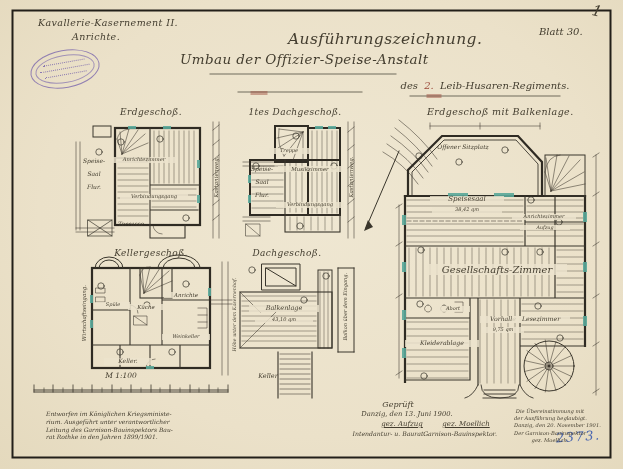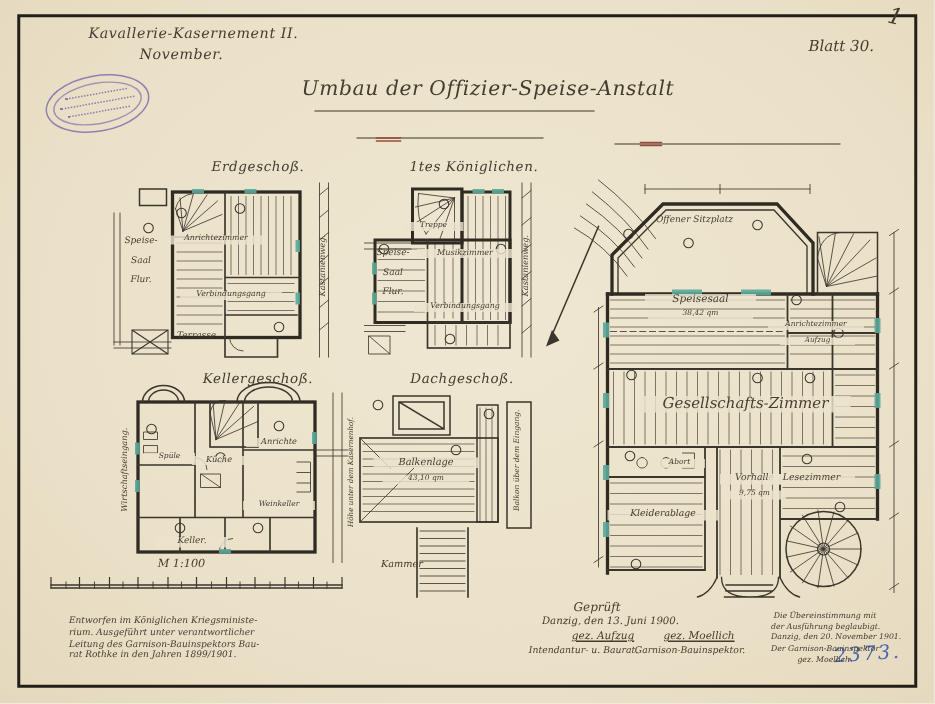--- a/index.html
+++ b/index.html
@@ -4,21 +4,21 @@
 <style>
   html,body{margin:0;padding:0;background:#f3efe4;}
   #page{position:relative;width:623px;height:469px;overflow:hidden;
     background:radial-gradient(ellipse at 52% 45%, #efe7d2 0%, #ebe1c9 62%, #e4d9bd 100%);
     font-family:"DejaVu Serif", serif;}
   svg{position:absolute;left:0;top:0;}
   .lbl{position:absolute;font-family:"DejaVu Serif",serif;font-style:italic;color:#433d2f;
        text-align:center;line-height:1.12;white-space:nowrap;}
   .bg{background:rgba(236,227,205,.82);}
   .vert{transform:rotate(-90deg);}
-  .script{letter-spacing:.4px;margin-left:21px;}
+  .script{letter-spacing:.4px;}
   .red{color:#9b4a3a;margin:0 3px;}
   .left{text-align:left;}
   .stamp{position:absolute;left:30px;top:50px;width:68px;height:36px;
          border:1.4px solid rgba(122,103,173,.8);border-radius:50%;transform:rotate(-10deg);}
   .stamp::before{content:"";position:absolute;left:4px;right:4px;top:4px;bottom:4px;
          border:1px solid rgba(122,103,173,.65);border-radius:50%;}
   .sline{position:absolute;left:13px;right:13px;height:0;
          border-top:1.6px dotted rgba(122,103,173,.85);}
   .inv{position:absolute;left:556px;top:429px;font-style:italic;font-size:13px;
        color:#4a66b0;transform:rotate(-4deg);letter-spacing:1.5px;}
@@ -201,28 +201,35 @@
 
   <div class="stamp">
     <div class="sline" style="top:11px"></div>
     <div class="sline" style="top:17px;left:9px;right:9px"></div>
     <div class="sline" style="top:23px"></div>
   </div>
   <div class="corner">1</div>
   <div class="inv">2373.</div>
 
   <div class="lbl left script" style="left:38px;top:18px;font-size:9.5px">Kavallerie-Kasernement II.</div>
-  <div class="lbl left script" style="left:72px;top:32px;font-size:9.5px">November.</div>
+  <div class="lbl left script" style="left:72px;top:32px;font-size:9.5px">Anrichte.</div>
+  <div class="lbl script" style="left:288px;top:31px;width:172px;font-size:15.5px">Ausführungszeichnung.</div>
   <div class="lbl script" style="left:180px;top:52px;width:240px;font-size:13.5px">Umbau der Offizier-Speise-Anstalt</div>
+  <div class="lbl" style="left:385px;top:80px;width:200px;font-size:10px">
+    <span>des</span>
+    <span class="red">2.</span>
+    <span>Leib-Husaren-Regiments.</span>
+  </div>
   <div class="lbl" style="left:539px;top:26px;font-size:10px">Blatt 30.</div>
 
   <div class="lbl script" style="left:111px;top:107px;width:80px;font-size:9px">Erdgeschoß.</div>
-  <div class="lbl script" style="left:245px;top:107px;width:100px;font-size:9px">1tes Königlichen.</div>
+  <div class="lbl script" style="left:245px;top:107px;width:100px;font-size:9px">1tes Dachgeschoß.</div>
   <div class="lbl script" style="left:111px;top:248px;width:80px;font-size:9px">Kellergeschoß.</div>
   <div class="lbl script" style="left:247px;top:248px;width:80px;font-size:9px">Dachgeschoß.</div>
+  <div class="lbl script" style="left:427px;top:107px;width:140px;font-size:9.5px">Erdgeschoß mit Balkenlage.</div>
 
   <div class="lbl" style="left:76px;top:158px;width:36px;font-size:6px">Speise-</div>
   <div class="lbl" style="left:78px;top:171px;width:32px;font-size:6px">Saal</div>
   <div class="lbl" style="left:76px;top:184px;width:36px;font-size:6px">Flur.</div>
   <div class="lbl bg" style="left:112px;top:157px;width:64px;font-size:5.2px">Anrichtezimmer</div>
   <div class="lbl bg" style="left:120px;top:194px;width:68px;font-size:5.2px">Verbindungsgang</div>
   <div class="lbl" style="left:107px;top:221px;width:50px;font-size:6px">Terrasse.</div>
   <div class="lbl vert" style="left:176px;top:174px;width:80px;font-size:5.5px">Kastanienweg.</div>
 
   <div class="lbl bg" style="left:269px;top:148px;width:40px;font-size:5px">Treppe</div>
@@ -236,21 +243,21 @@
   <div class="lbl vert" style="left:42px;top:310px;width:84px;font-size:5.5px">Wirtschaftseingang.</div>
   <div class="lbl bg" style="left:96px;top:302px;width:34px;font-size:5px">Spüle</div>
   <div class="lbl bg" style="left:128px;top:304px;width:36px;font-size:5.5px">Küche</div>
   <div class="lbl bg" style="left:164px;top:292px;width:44px;font-size:5.5px">Anrichte</div>
   <div class="lbl bg" style="left:162px;top:334px;width:48px;font-size:5px">Weinkeller</div>
   <div class="lbl bg" style="left:104px;top:358px;width:48px;font-size:6px">Keller.</div>
   <div class="lbl vert" style="left:190px;top:312px;width:90px;font-size:4.8px">Höhe unter dem Kasernenhof.</div>
 
   <div class="lbl bg" style="left:249px;top:305px;width:70px;font-size:6.5px">Balkenlage</div>
   <div class="lbl bg" style="left:255px;top:317px;width:58px;font-size:5px">43,10 qm</div>
-  <div class="lbl" style="left:240px;top:373px;width:56px;font-size:6.5px">Kammer</div>
+  <div class="lbl" style="left:240px;top:373px;width:56px;font-size:6.5px">Keller</div>
   <div class="lbl vert" style="left:301px;top:304px;width:90px;font-size:5px">Balkon über dem Eingang.</div>
 
   <div class="lbl" style="left:420px;top:144px;width:86px;font-size:6px">Offener Sitzplatz</div>
   <div class="lbl bg" style="left:430px;top:196px;width:74px;font-size:7px">Speisesaal</div>
   <div class="lbl bg" style="left:432px;top:207px;width:70px;font-size:5px">38,42 qm</div>
   <div class="lbl bg" style="left:512px;top:214px;width:64px;font-size:5px">Anrichtezimmer</div>
   <div class="lbl bg" style="left:520px;top:225px;width:50px;font-size:4.8px">Aufzug</div>
   <div class="lbl bg" style="left:427px;top:264px;width:140px;font-size:10px">Gesellschafts-Zimmer</div>
   <div class="lbl bg" style="left:436px;top:306px;width:34px;font-size:5px">Abort</div>
   <div class="lbl bg" style="left:480px;top:316px;width:46px;font-size:6.2px">Vorhalle</div>

